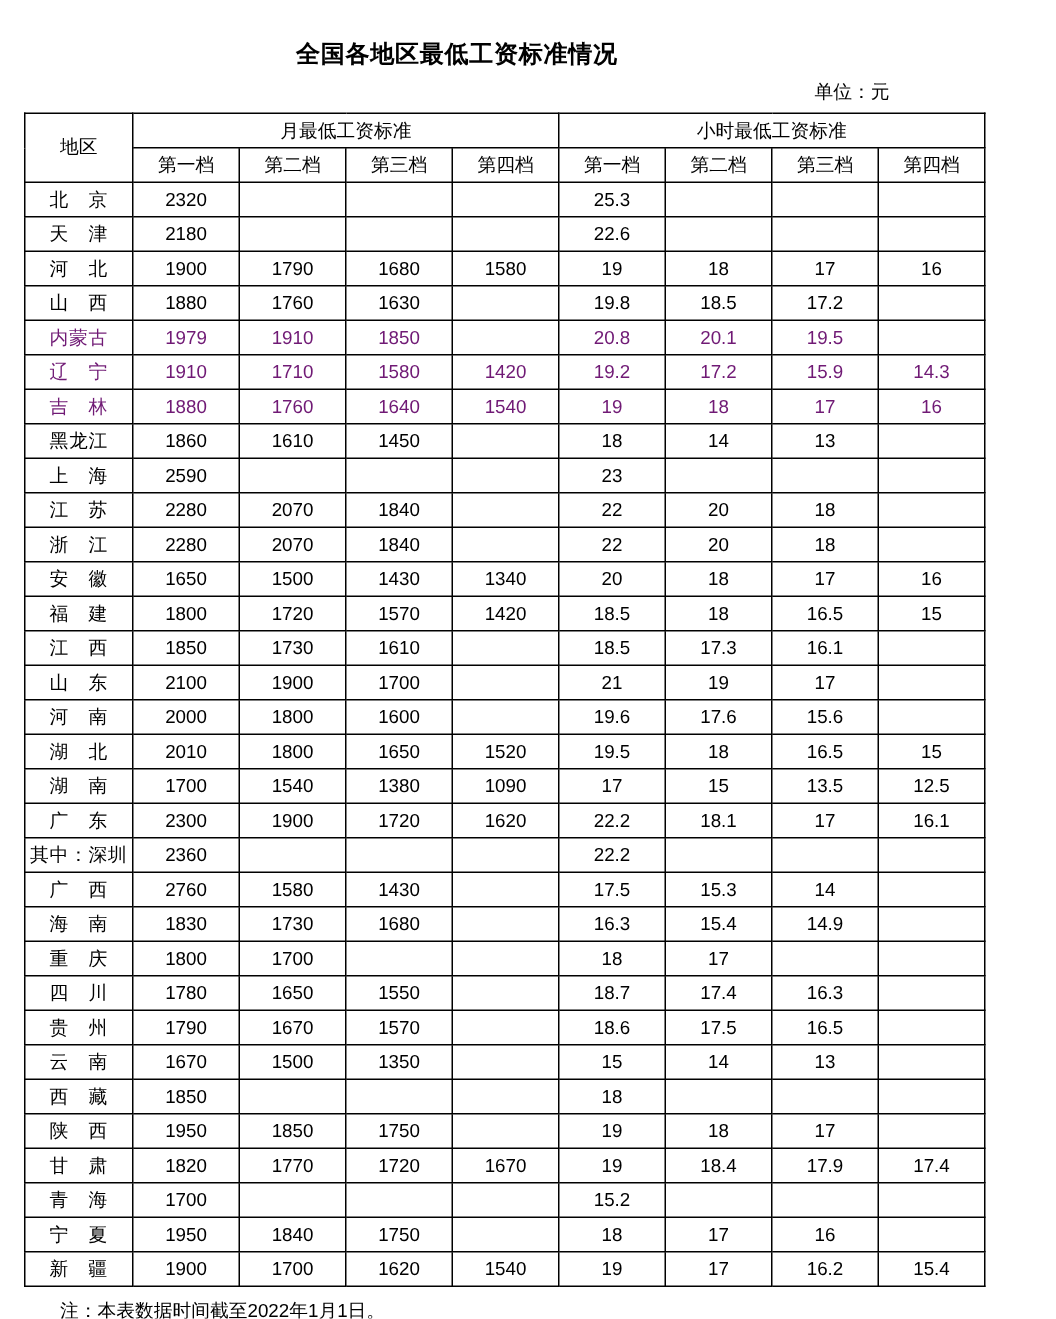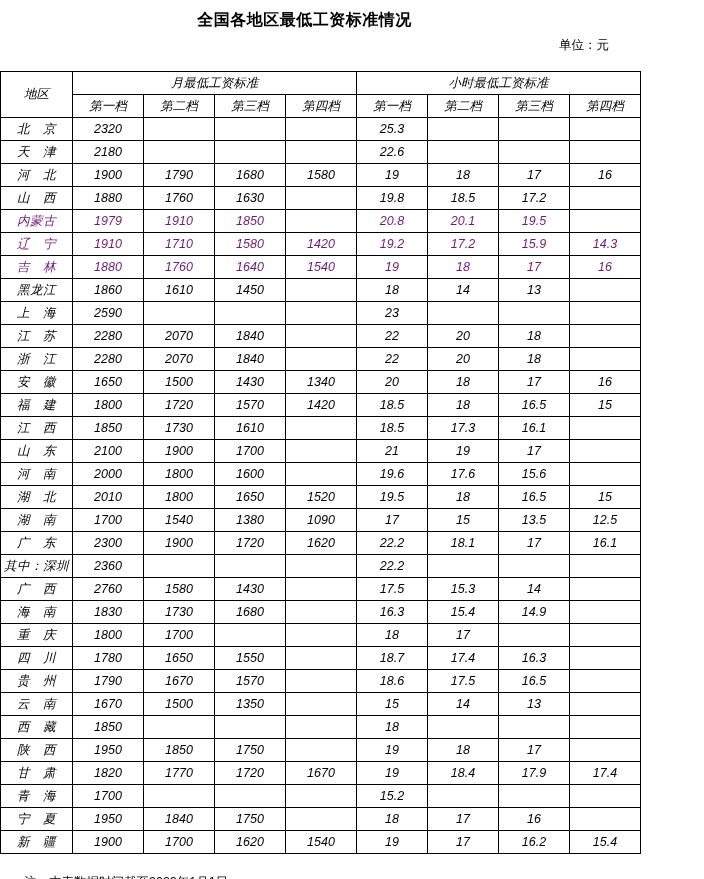--- a/index.html
+++ b/index.html
@@ -11,43 +11,42 @@
     height: 879px;
     background: #ffffff;
     font-family: "Liberation Sans", sans-serif;
     color: #000000;
   }
   .page {
     position: relative;
     width: 609px;
     height: 879px;
     box-sizing: border-box;
-    padding: 0;
+    padding: 16px;
   }
   .title {
     text-align: center;
     font-size: 16px;
     font-weight: bold;
     padding-top: 10px;
     padding-bottom: 6px;
     letter-spacing: 0.5px;
   }
   .unit {
     font-size: 12.5px;
     padding-left: 56px;
     padding-bottom: 5px;
     text-align: right;
   }
   table.wage {
     border-collapse: collapse;
-    margin: 12px auto;
+    margin: 0 auto;
     width: 640px;
     table-layout: fixed;
     font-size: 12.5px;
-    font-style: italic;
   }
   table.wage td, table.wage th {
     border: 1px solid #000000;
     text-align: center;
     vertical-align: middle;
     padding: 0;
     height: 22px;
     font-weight: normal;
     font-size: 12.5px;
   }

